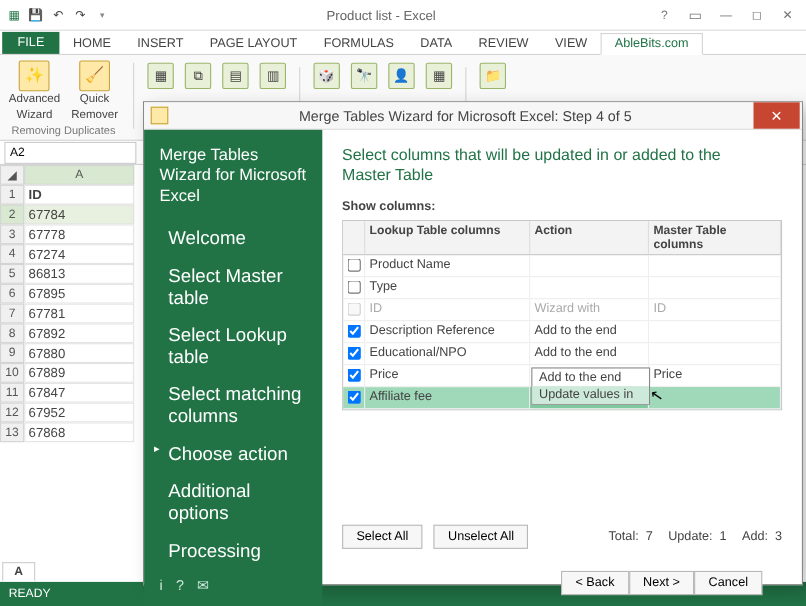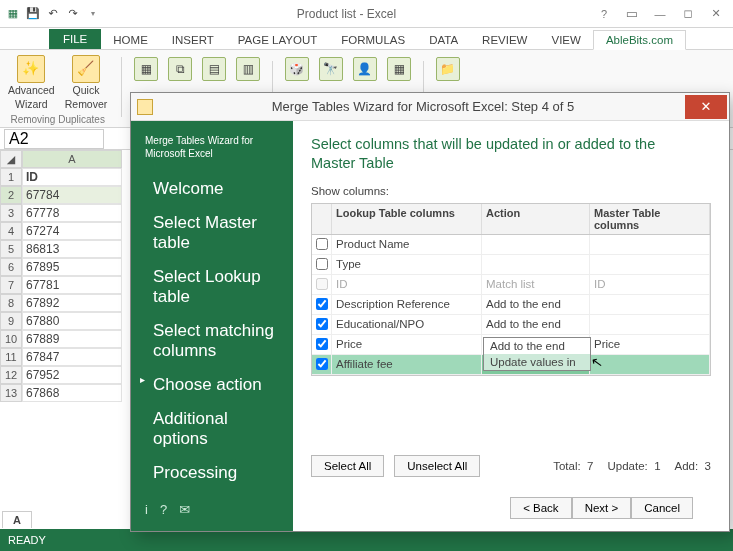--- a/index.html
+++ b/index.html
@@ -7,38 +7,38 @@
 
 
 .titlebar { height: 28px; background: #fff; border-bottom: 1px solid #d4d4d4; display: flex; align-items: center; padding: 0 4px; }
 .qat { display: flex; gap: 2px; align-items: center; }
 .qat-icon { width: 18px; height: 18px; display: flex; align-items: center; justify-content: center; font-size: 11px; }
 .title-text { flex: 1; text-align: center; color: #666; font-size: 12px; }
 .win-controls { display: flex; gap: 2px; }
 .win-btn { width: 26px; height: 18px; display: flex; align-items: center; justify-content: center; color: #777; font-size: 11px; }
 
 
-.ribbon-tabs { height: 22px; background: #fff; display: flex; align-items: flex-end; padding-left: 2px; border-bottom: 1px solid #d4d4d4; justify-content: center; }
+.ribbon-tabs { height: 22px; background: #fff; display: flex; align-items: flex-end; padding-left: 2px; border-bottom: 1px solid #d4d4d4; }
 .tab { padding: 3px 12px 3px; font-size: 11.5px; color: #444; cursor: pointer; }
 .tab.file { background: #217346; color: #fff; padding: 4px 14px; }
 .tab.active { color: #217346; border: 1px solid #d4d4d4; border-bottom: 1px solid #fff; margin-bottom: -1px; background:#fff; }
 
 
 .ribbon-body { height: 78px; background: #f9f9f9; border-bottom: 1px solid #d4d4d4; display: flex; padding: 3px 6px 0; gap: 10px; }
 .rib-group { display: flex; flex-direction: column; align-items: center; }
 .rib-btns { display: flex; gap: 6px; }
 .rib-btn { display: flex; flex-direction: column; align-items: center; gap: 2px; padding: 2px 2px; cursor: pointer; font-size: 10.5px; color:#444; line-height:1.1; text-align:center;}
 .rib-btn .glyph { width: 28px; height: 28px; background: #ffe9a8; border: 1px solid #c9a43a; border-radius: 2px; display:flex;align-items:center;justify-content:center;font-size:14px;}
 .rib-sep { width:1px; background:#d4d4d4; height:60px; margin:4px 2px 0;}
 .rib-group-label { font-size: 10px; color:#777; margin-top:2px;}
 .rib-small { width:24px;height:24px;background:#e8f0d8;border:1px solid #9ab56a;border-radius:2px;display:flex;align-items:center;justify-content:center;font-size:12px;}
 
 
 .namebox-row { height: 22px; display:flex; align-items:center; border-bottom:1px solid #d4d4d4; }
-.namebox { width: 100px; height: 20px; border:1px solid #ccc; margin-left:4px; padding:1px 4px; font-size:16px; background:#fff;}
+.namebox { width: 120px; height: 20px; border:1px solid #ccc; margin-left:4px; padding:1px 4px; font-size:11px; background:#fff;}
 
 
 .grid-wrap { position:relative; }
 .grid { display:grid; grid-template-columns: 22px 100px; }
 .colhdr, .rowhdr { background:#f0f0f0; border:0.5px solid #d4d4d4; font-size:11px; color:#555; display:flex;align-items:center;justify-content:center; height:18px;}
 .colhdr.sel, .rowhdr.sel { background:#d9e8d1; }
 .cell { border:0.5px solid #e3e3e3; height:18px; padding:0 3px; font-size:12px; background:#fff; display:flex;align-items:center;}
 .cell.header { font-weight:bold; }
 .cell.selcol { background:#e8f0e0;}
 .sheettabs { position:absolute; bottom:22px; left:2px; height:20px; display:flex; align-items:center; gap:0;}
@@ -46,27 +46,27 @@
 .statusbar { position:absolute; bottom:0; left:0; right:0; height:22px; background:#217346; color:#fff; font-size:11px; display:flex; align-items:center; padding:0 8px;}
 
 
 .dialog { position:absolute; left:130px; top:92px; width:600px; height:440px; background:#fff; border:1px solid #888; box-shadow:6px 6px 16px rgba(0,0,0,.25); display:flex; flex-direction:column;}
 .dlg-titlebar { height:28px; background:#f7f7f7; display:flex; align-items:center; padding:0 2px 0 6px; border-bottom:1px solid #ddd;}
 .dlg-titlebar .icn { width:16px;height:16px;background:#ffe9a8;border:1px solid #c9a43a;margin-right:8px;}
 .dlg-title { flex:1; text-align:center; font-size:13px; color:#444;}
 .dlg-close { width:42px; height:24px; background:#c74632; color:#fff; display:flex;align-items:center;justify-content:center; font-size:13px;}
 .dlg-body { flex:1; display:flex; }
 .dlg-sidebar { width:170px; background:#217346; color:#fff; padding:14px 0 8px; display:flex; flex-direction:column;}
-.dlg-sidebar h3 { font-size:10px; font-weight:normal; padding:0 14px 12px; line-height:1.25;}
+.dlg-sidebar h3 { font-size:15px; font-weight:normal; padding:0 14px 12px; line-height:1.25;}
 .step { font-size:17px; padding:7px 14px 7px 22px; cursor:pointer; position:relative;}
 .step.active::before { content:"▸"; position:absolute; left:9px; top:6px; font-size:10px;}
 .dlg-sidebar .bottom-icons { margin-top:auto; padding:6px 14px; display:flex; gap:12px; font-size:13px; color:#cde9d9;}
 .dlg-main { flex:1; padding:14px 18px 12px; display:flex; flex-direction:column; position:relative;}
 .dlg-main h2 { font-size:14.5px; color:#217346; font-weight:normal; line-height:1.3; margin-bottom:12px; padding-right:20px;}
-.show-row { display:flex; align-items:center; gap:8px; font-size:11.5px; margin-bottom:6px;}
+.show-row { display:flex; align-items:center; gap:8px; font-size:11.5px; margin-bottom:6px;font-weight:bold;}
 .combo { border:1px solid #aaa; height:20px; padding:1px 18px 1px 4px; font-size:11.5px; position:relative; background:#fff; min-width:140px;}
 .combo::after { content:"▾"; position:absolute; right:4px; top:2px; font-size:10px; color:#555;}
 
 .cols-table { border:1px solid #c8c8c8; font-size:11.5px; }
 .ct-head { display:grid; grid-template-columns:20px 150px 108px 120px; background:#f3f3f3; border-bottom:1px solid #c8c8c8;}
 .ct-head > div { padding:3px 4px; font-weight:bold; border-right:1px solid #ddd; font-size:11px;}
 .ct-row { display:grid; grid-template-columns:20px 150px 108px 120px; border-bottom:1px solid #eee; align-items:center;}
 .ct-row > div { padding:2px 4px; border-right:1px solid #eee; height:19px; display:flex; align-items:center;}
 .ct-row.disabled { color:#aaa; }
 .ct-row.hl { background:#9fd9b9; }
@@ -270,21 +270,21 @@
               </div>
               <div>Type</div>
               <div class="act"></div>
               <div></div>
             </div>
             <div class="ct-row disabled">
               <div class="ct-chk">
                 <input type="checkbox" disabled="" style="">
               </div>
               <div>ID</div>
-              <div class="act">Match list</div>
+              <div class="act">Wizard with</div>
               <div>ID</div>
             </div>
             <div class="ct-row">
               <div class="ct-chk">
                 <input type="checkbox" checked="" style="">
               </div>
               <div>Description  Reference</div>
               <div class="act">Add to the end</div>
               <div></div>
             </div>

